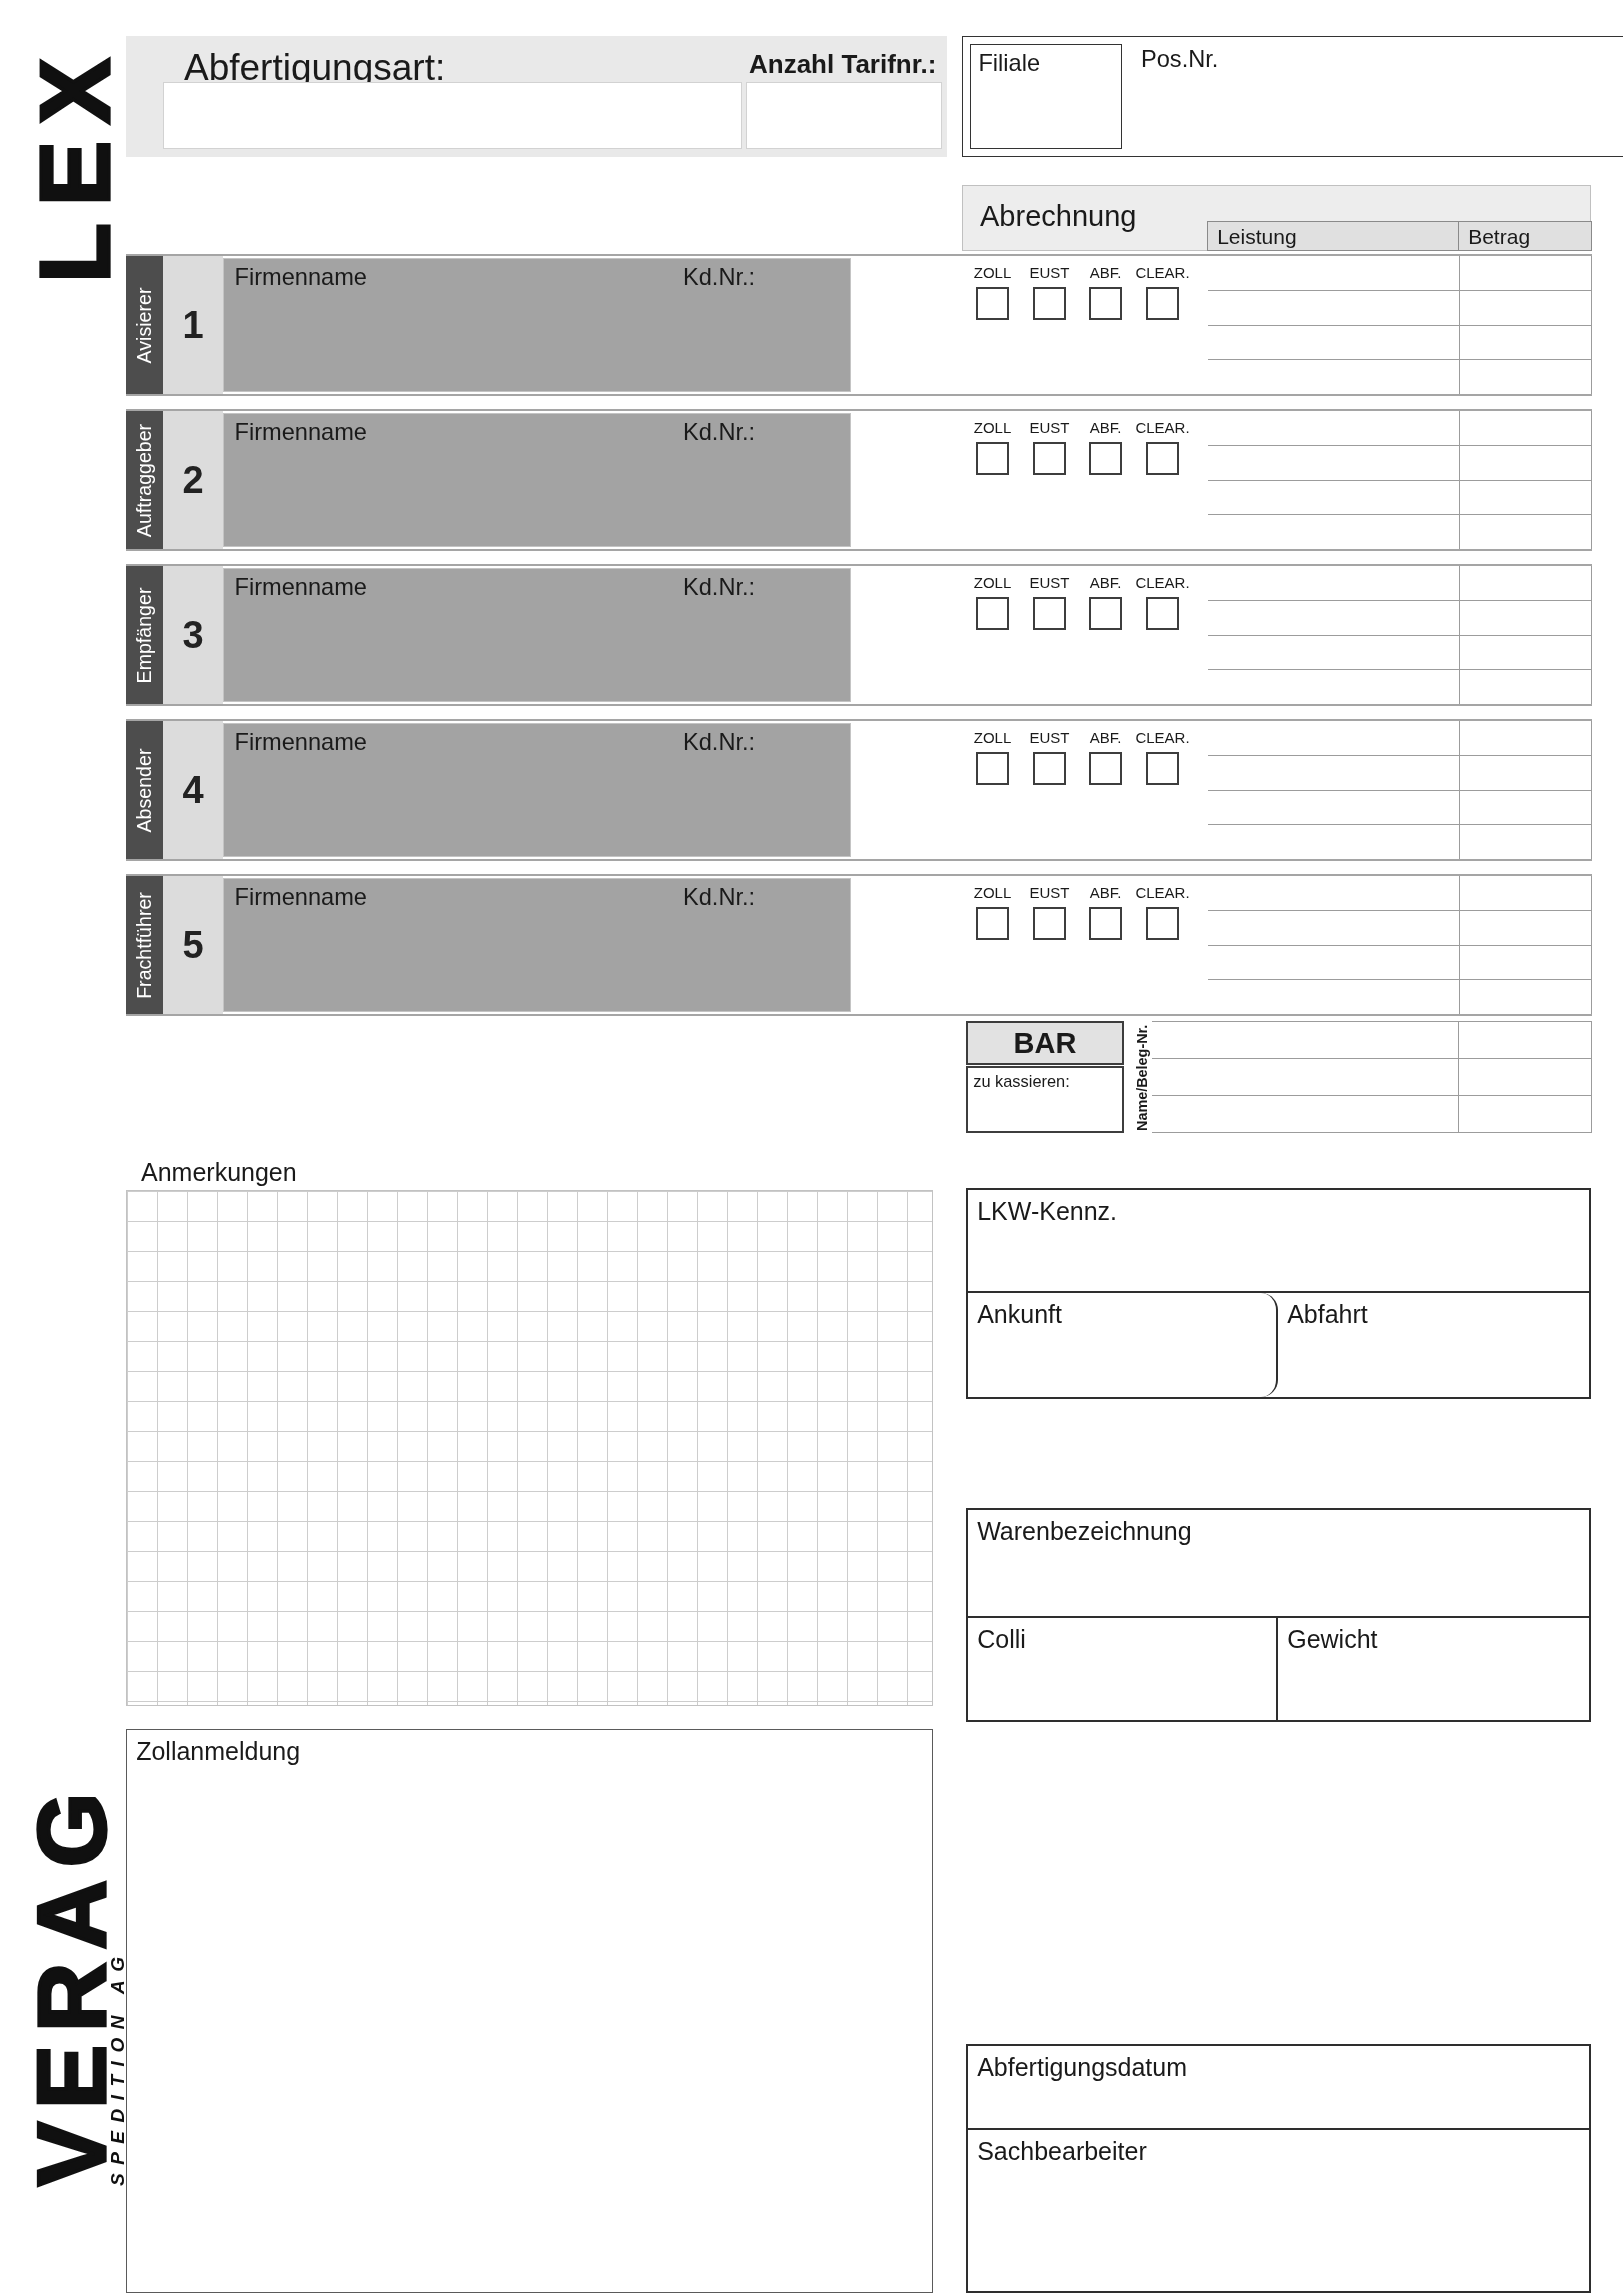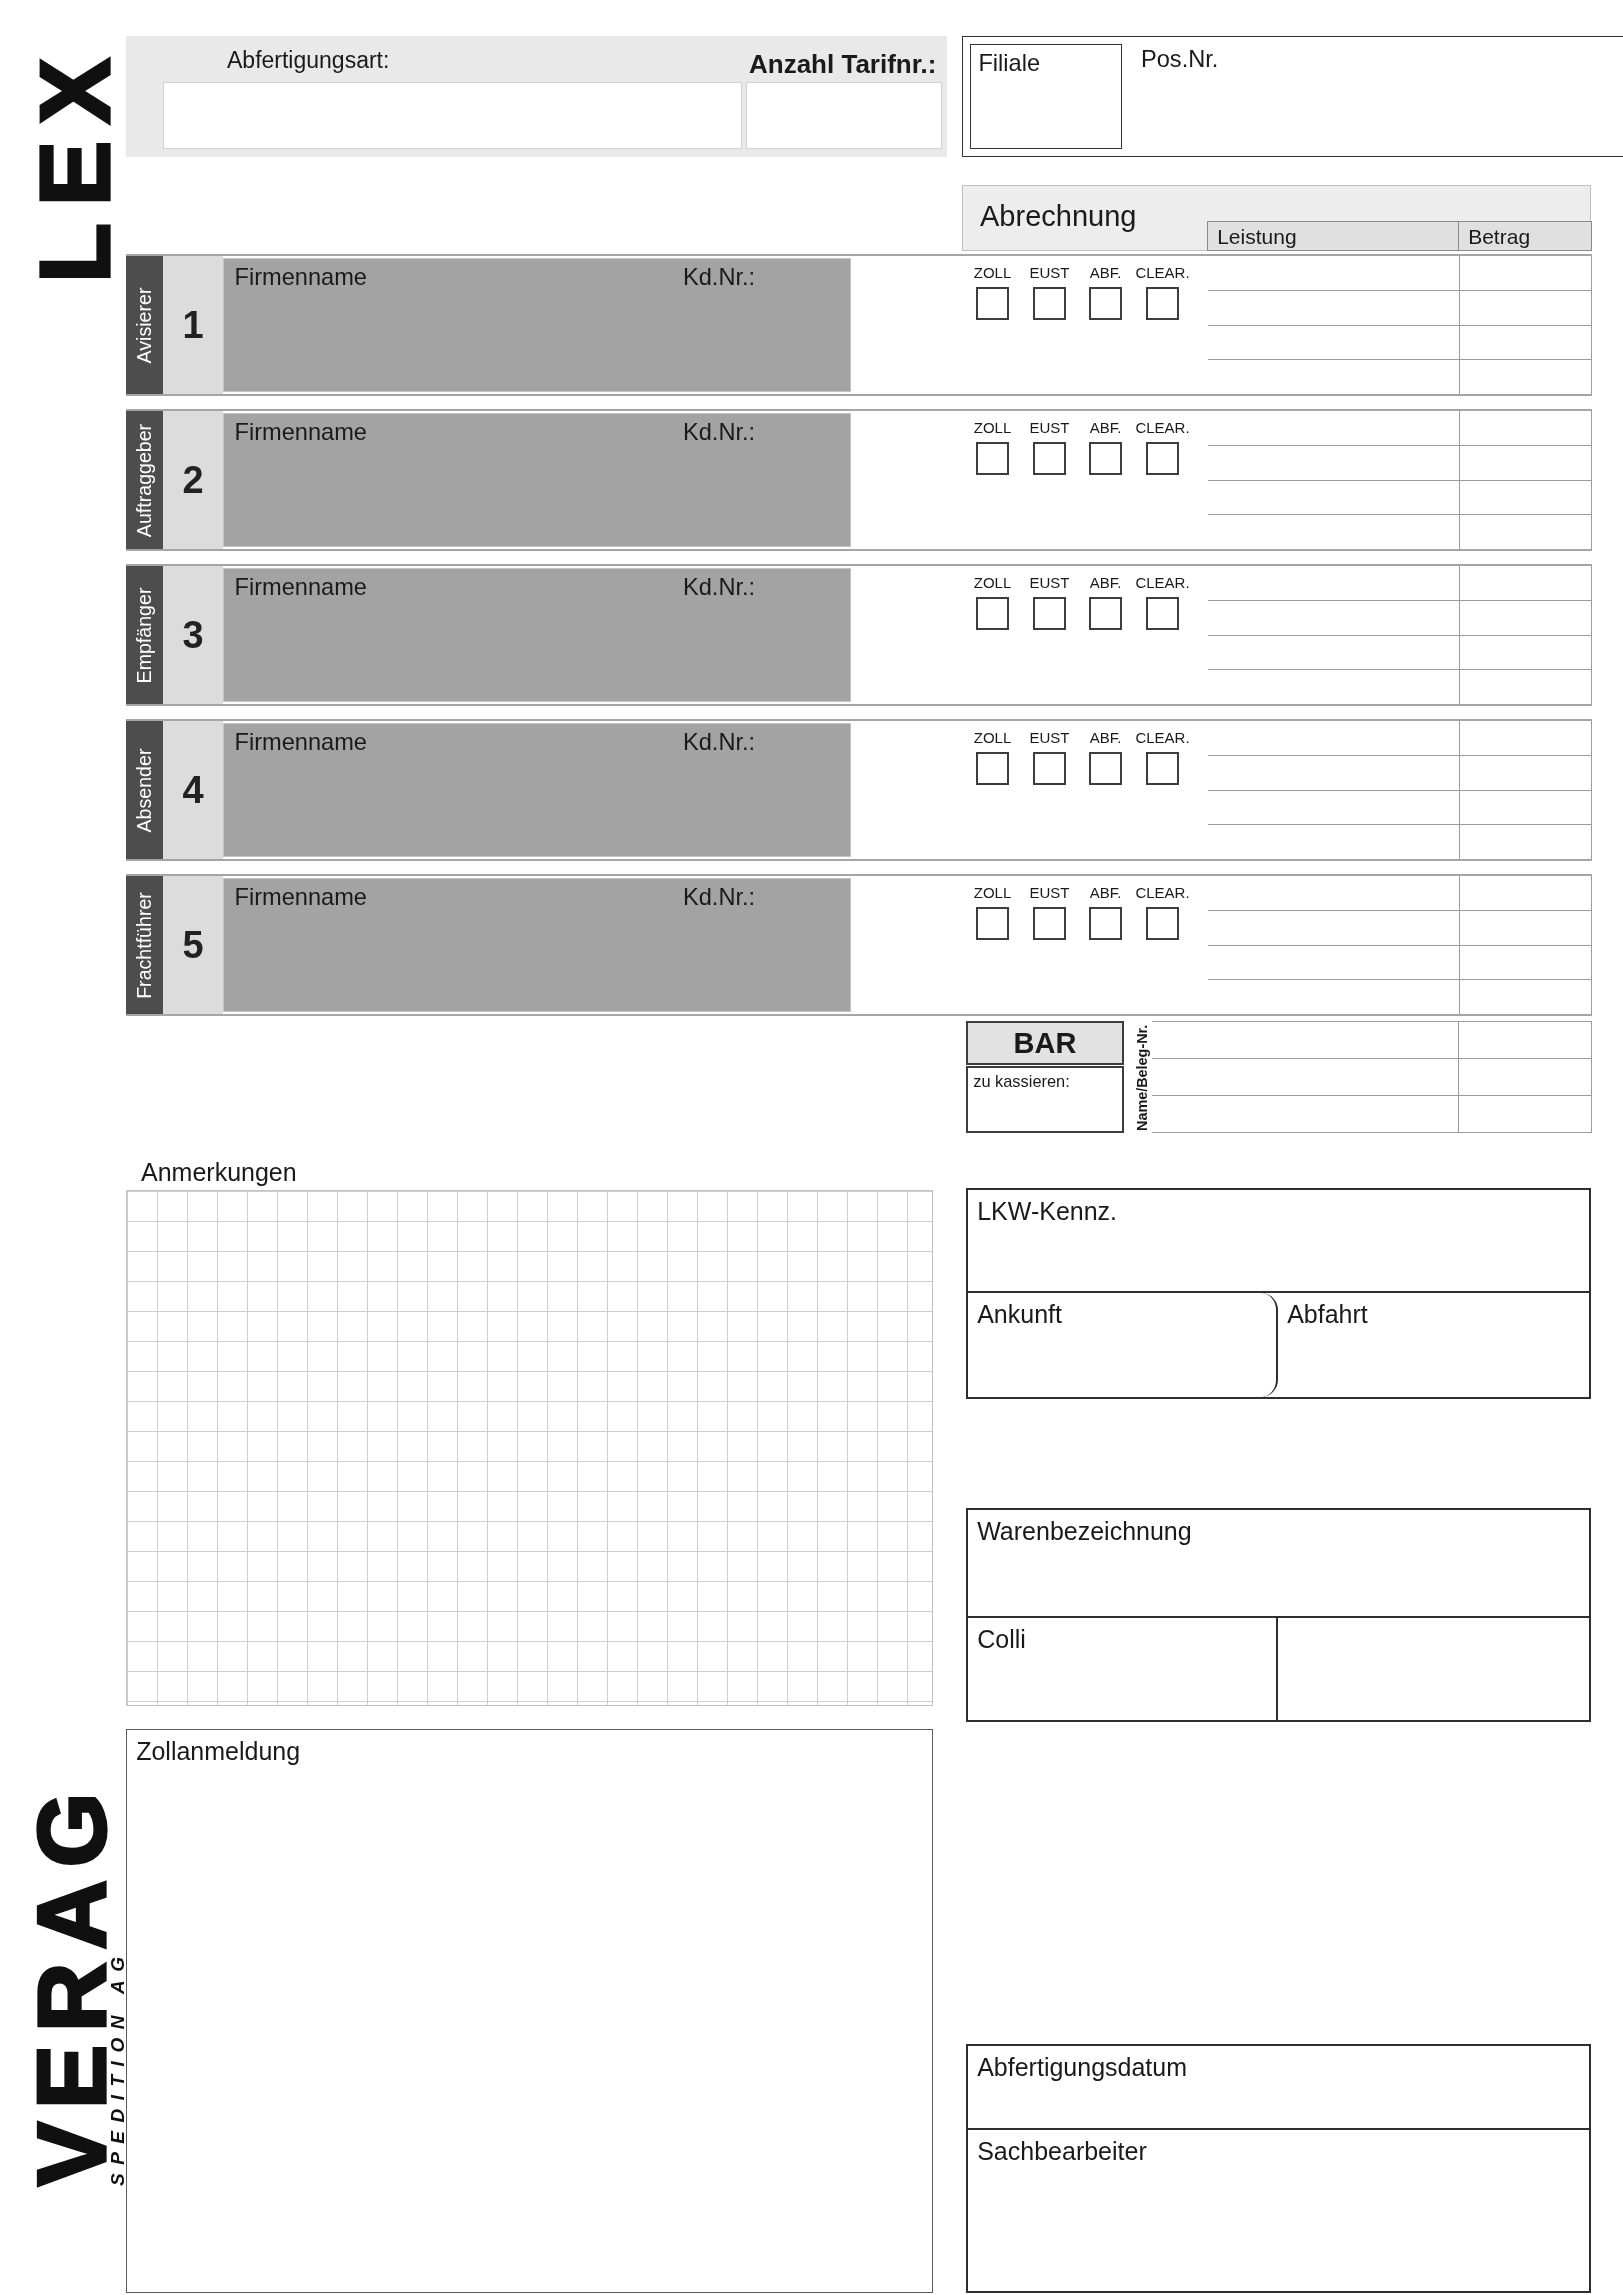--- a/index.html
+++ b/index.html
@@ -12,21 +12,21 @@
   .rot-up { transform-origin:0 0; transform:rotate(-90deg); display:flex; align-items:center; white-space:nowrap; }
   .lex-logo { left:33px; top:283px; width:247px; height:84px; font-size:98px; font-weight:bold;
               letter-spacing:17px; color:#101010; -webkit-text-stroke:3.3px #101010; }
   .verag-logo { left:34px; top:2186px; width:429px; height:75px; font-size:96px; font-weight:bold;
                 letter-spacing:13px; color:#101010; -webkit-text-stroke:3.3px #101010; }
   .spedition-logo { left:105px; top:2186px; width:429px; height:25px; font-size:19px; font-weight:bold;
                     font-style:italic; letter-spacing:8.5px; color:#101010; }
 
   
   .header-panel { left:126px; top:36px; width:821px; height:121px; background:#e9e9e9; }
-  .abf-label   { left:58px;  top:10.5px; font-size:23px;margin-left:43px; }
+  .abf-label   { left:58px;  top:10.5px; font-size:37px; }
   .abf-input   { left:37px;  top:46px; width:579px; height:67px; background:#fff; border:0.7px solid #d2d2d2; }
   .anzahl-label{ left:623px; top:13px; font-size:26px;font-weight:bold; }
   .anzahl-input{ left:620px; top:46px; width:196px; height:67px; background:#fff; border:0.7px solid #d2d2d2; }
 
   .filiale-panel { left:962px; top:36px; width:707px; height:121px; border:1.3px solid #333; background:#fff; }
   .filiale-box   { left:6.5px; top:6.5px; width:152px; height:105px; border:1.3px solid #333; font-size:23.6px; padding:5.2px 7.9px; background:#fff; }
   .posnr-label   { left:178px; top:9.2px; font-size:23.6px; }
 
   
   .abr-band    { left:962px; top:185px; width:629px; height:66px; background:#ededed; border:0.7px solid #c0c0c0; }
@@ -311,20 +311,23 @@
     </div>
   </div>
 
   <div class="abs panel waren-panel">
     <div class="abs waren-top panel-label">
       <span>Warenbezeichnung</span>
     </div>
     <div class="abs waren-bl panel-label">
       <span>Colli</span>
     </div>
+    <div class="abs waren-br panel-label">
+      <span>Gewicht</span>
+    </div>
   </div>
 
   <div class="abs zoll-box panel-label">
     <span>Zollanmeldung</span>
   </div>
 
   <div class="abs panel abfert-panel">
     <div class="abs abfert-top panel-label">
       <span>Abfertigungsdatum</span>
     </div>

